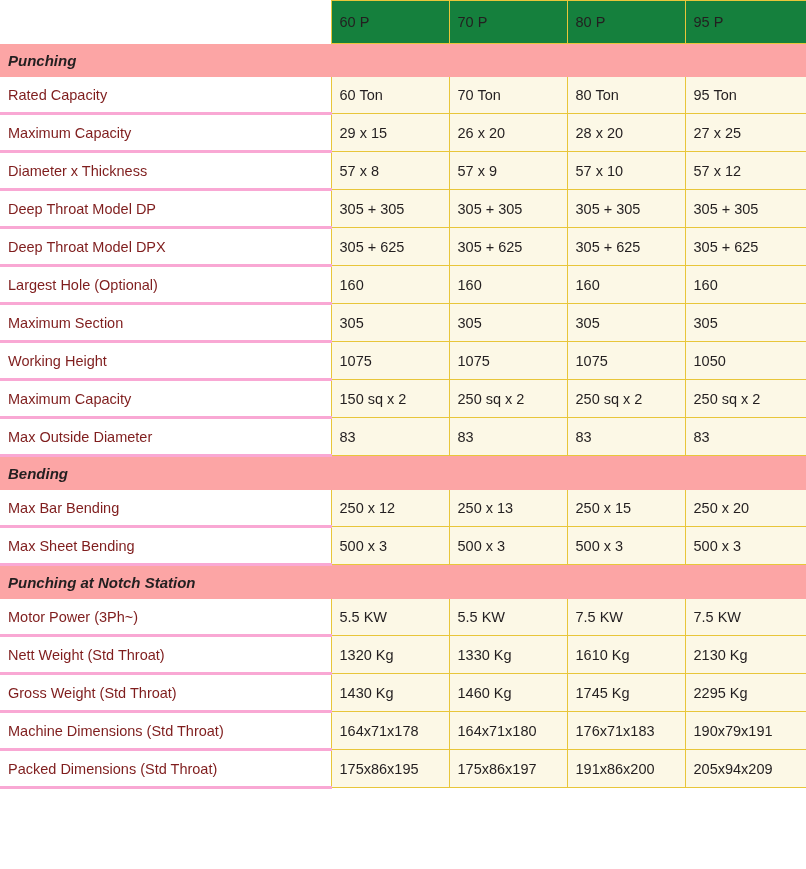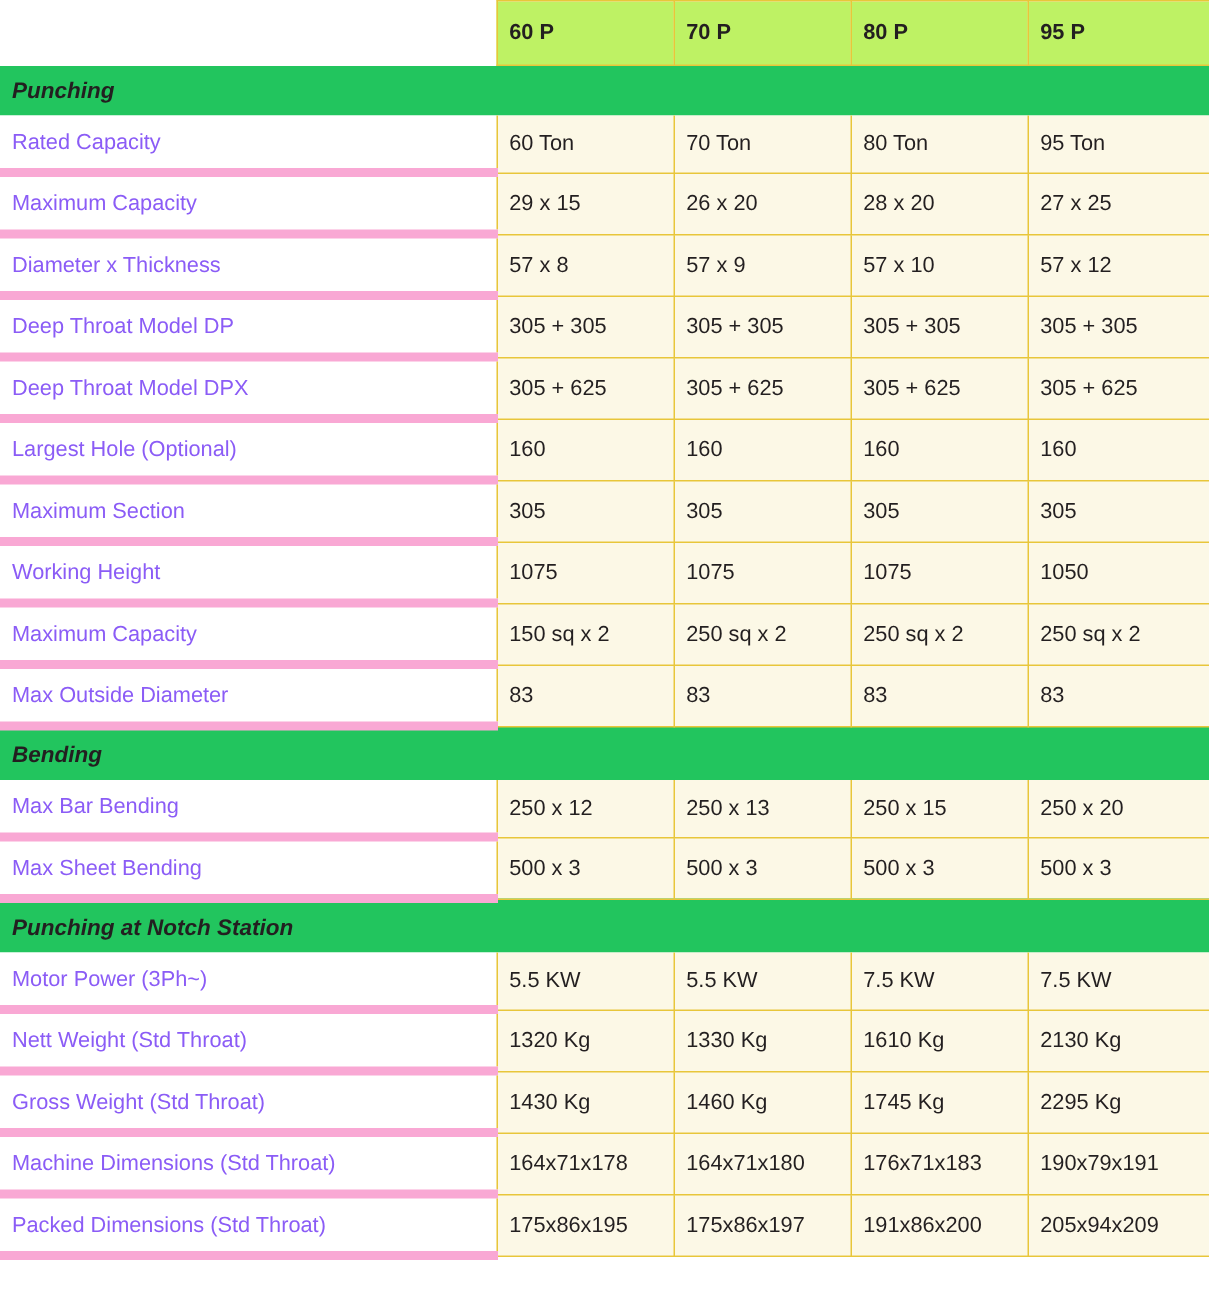--- a/index.html
+++ b/index.html
@@ -28,53 +28,53 @@
   tr.header-row td {
     background: #ffffff;
     border: none;
     height: 34px;
   }
   tr.header-row td.hdr-blank {
     background: #ffffff;
     border: none;
   }
   tr.header-row td.hdr-model {
-    background: #bef264;
+    background: #15803d;
     border: 1px solid #e8c63a;
     border-bottom: 1px solid #e8c63a;
     padding: 4px 8px;
-    font-weight: bold;
+    font-weight: normal;
     font-size: 14.5px;
     color: #231f20;
     vertical-align: middle;
   }
 
   
   tr.section-row td {
-    background: #22c55e;
+    background: #fca5a5;
     border: none;
     padding: 4px 8px;
     font-style: italic;
     font-weight: bold;
     font-size: 15px;
     color: #231f20;
     height: 25px;
     vertical-align: middle;
   }
 
   
   tr.data-row td {
     height: 29px;
     vertical-align: middle;
   }
   td.cell-label {
     background: #ffffff;
-    border-bottom: 6px solid #f9a8d4;
+    border-bottom: 3px solid #f9a8d4;
     padding: 3px 8px;
-    color: #8b5cf6;
+    color: #7f1d1d;
   }
   td.cell-val {
     background: #fcf8e6;
     border-left: 1px solid #e8c63a;
     border-right: 1px solid #e8c63a;
     border-bottom: 1px solid #e8c63a;
     padding: 3px 8px;
     color: #231f20;
   }
   tr.first-under-section td.cell-val {

